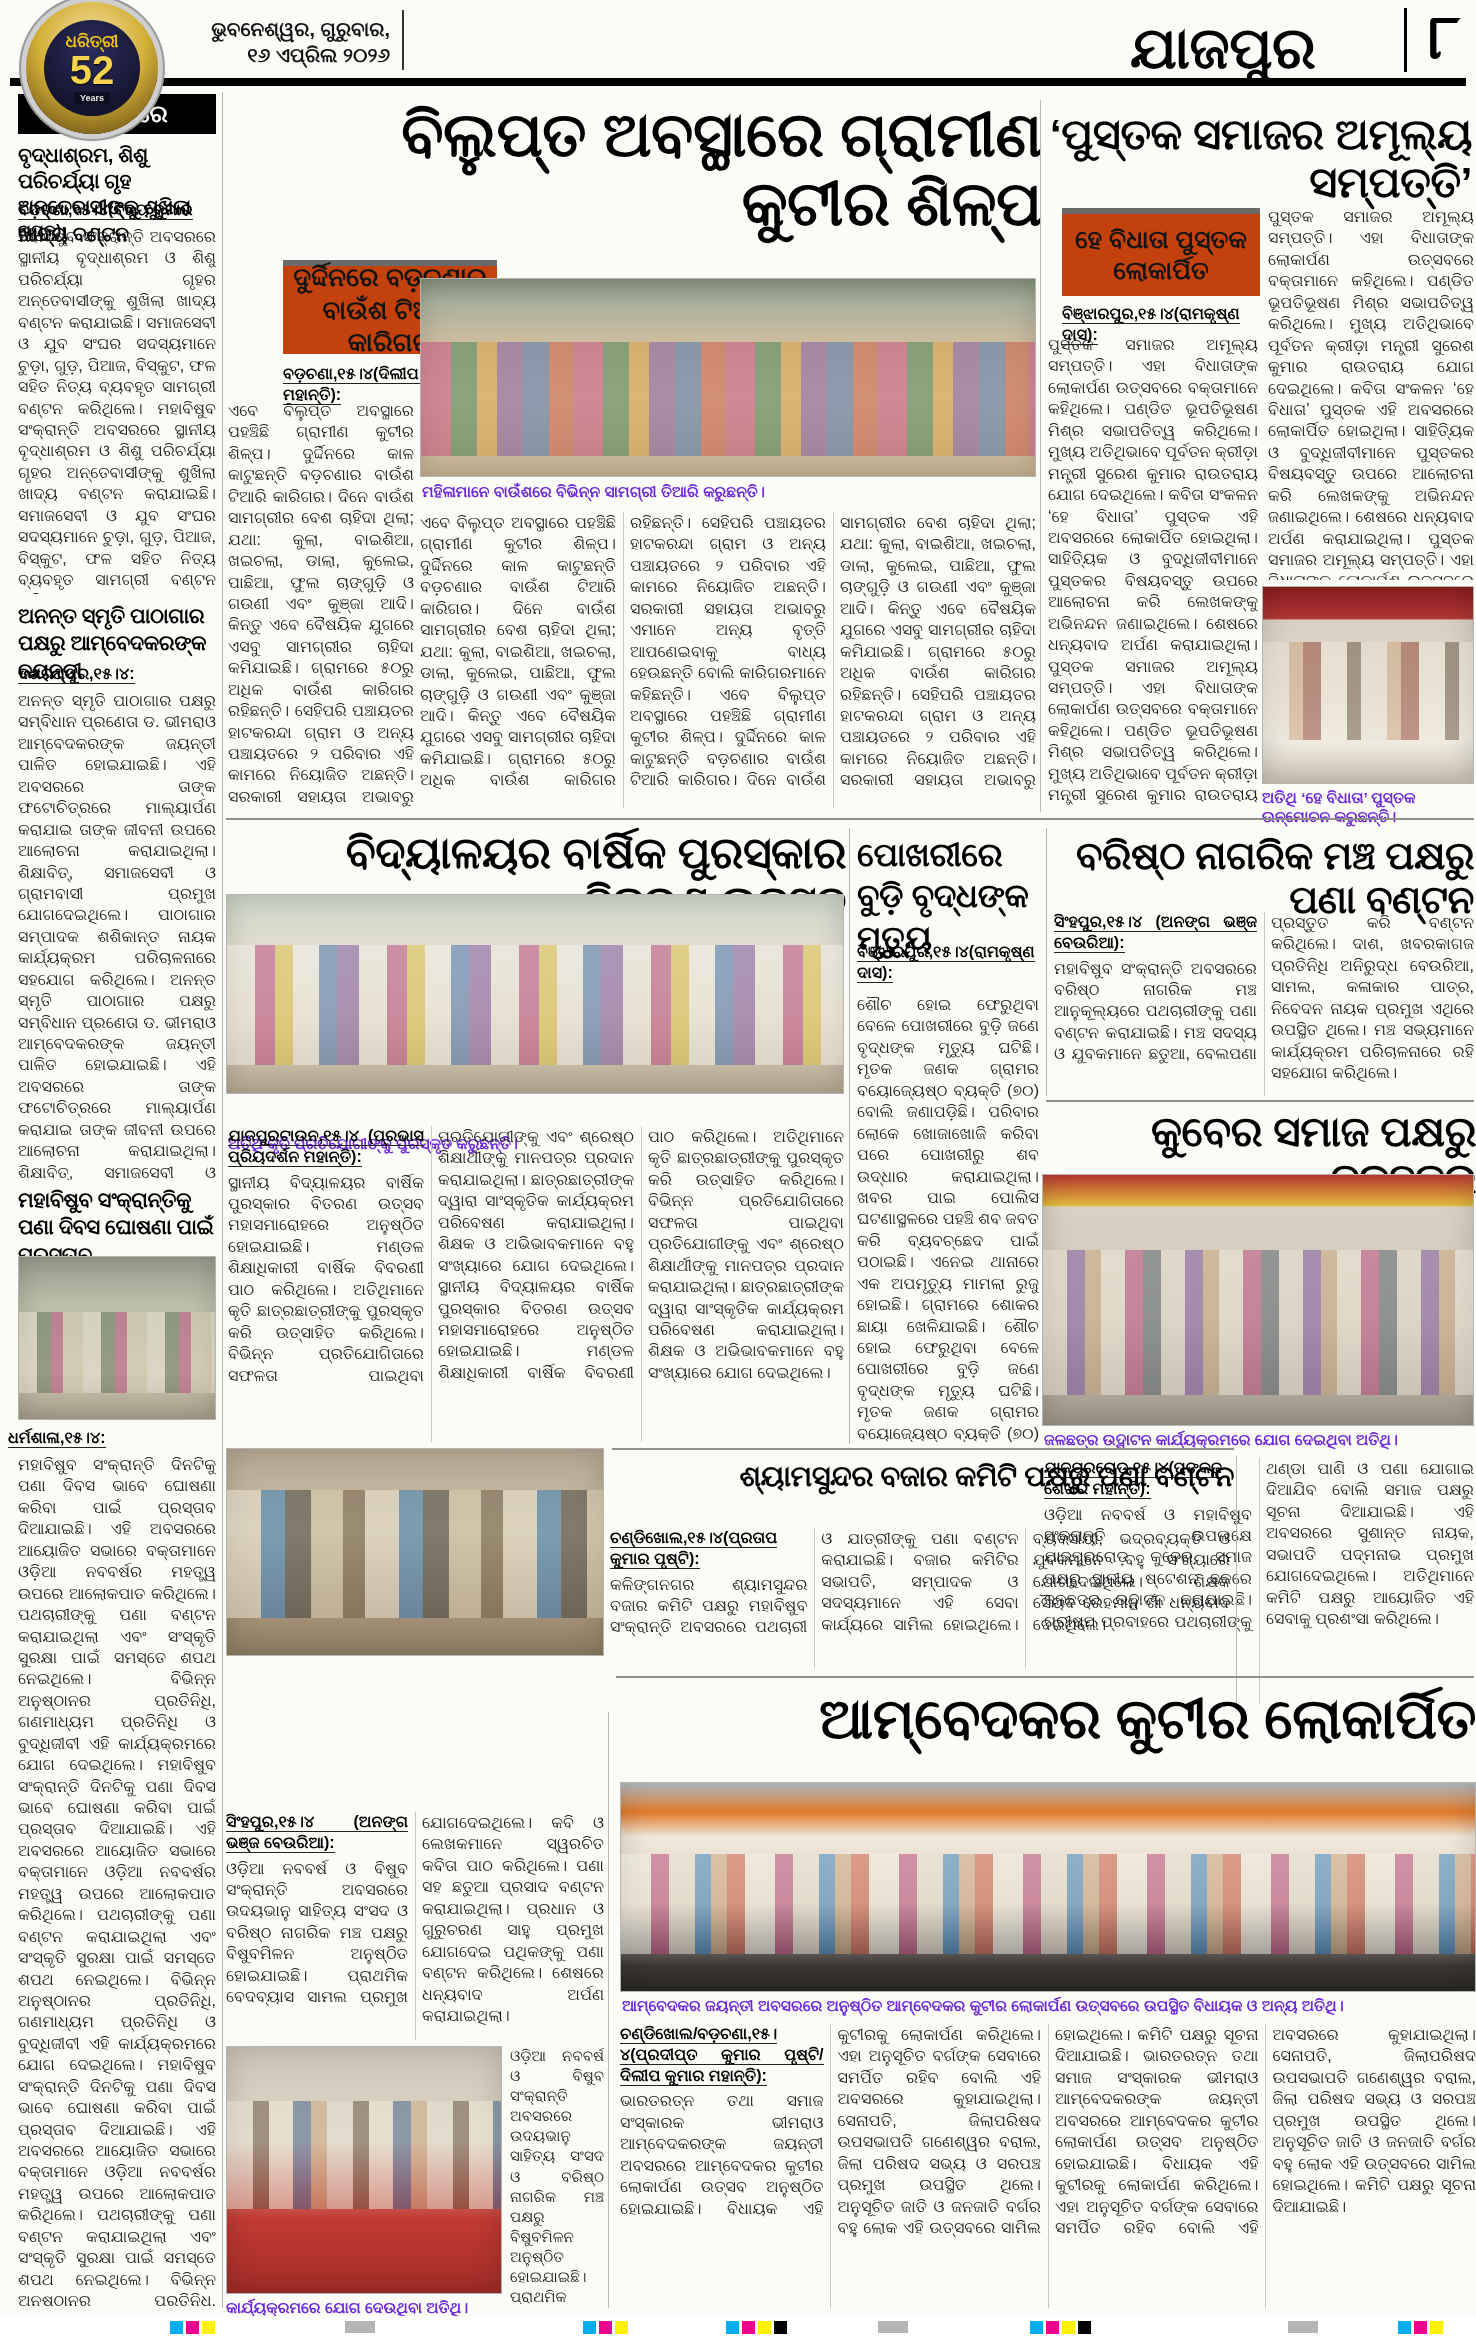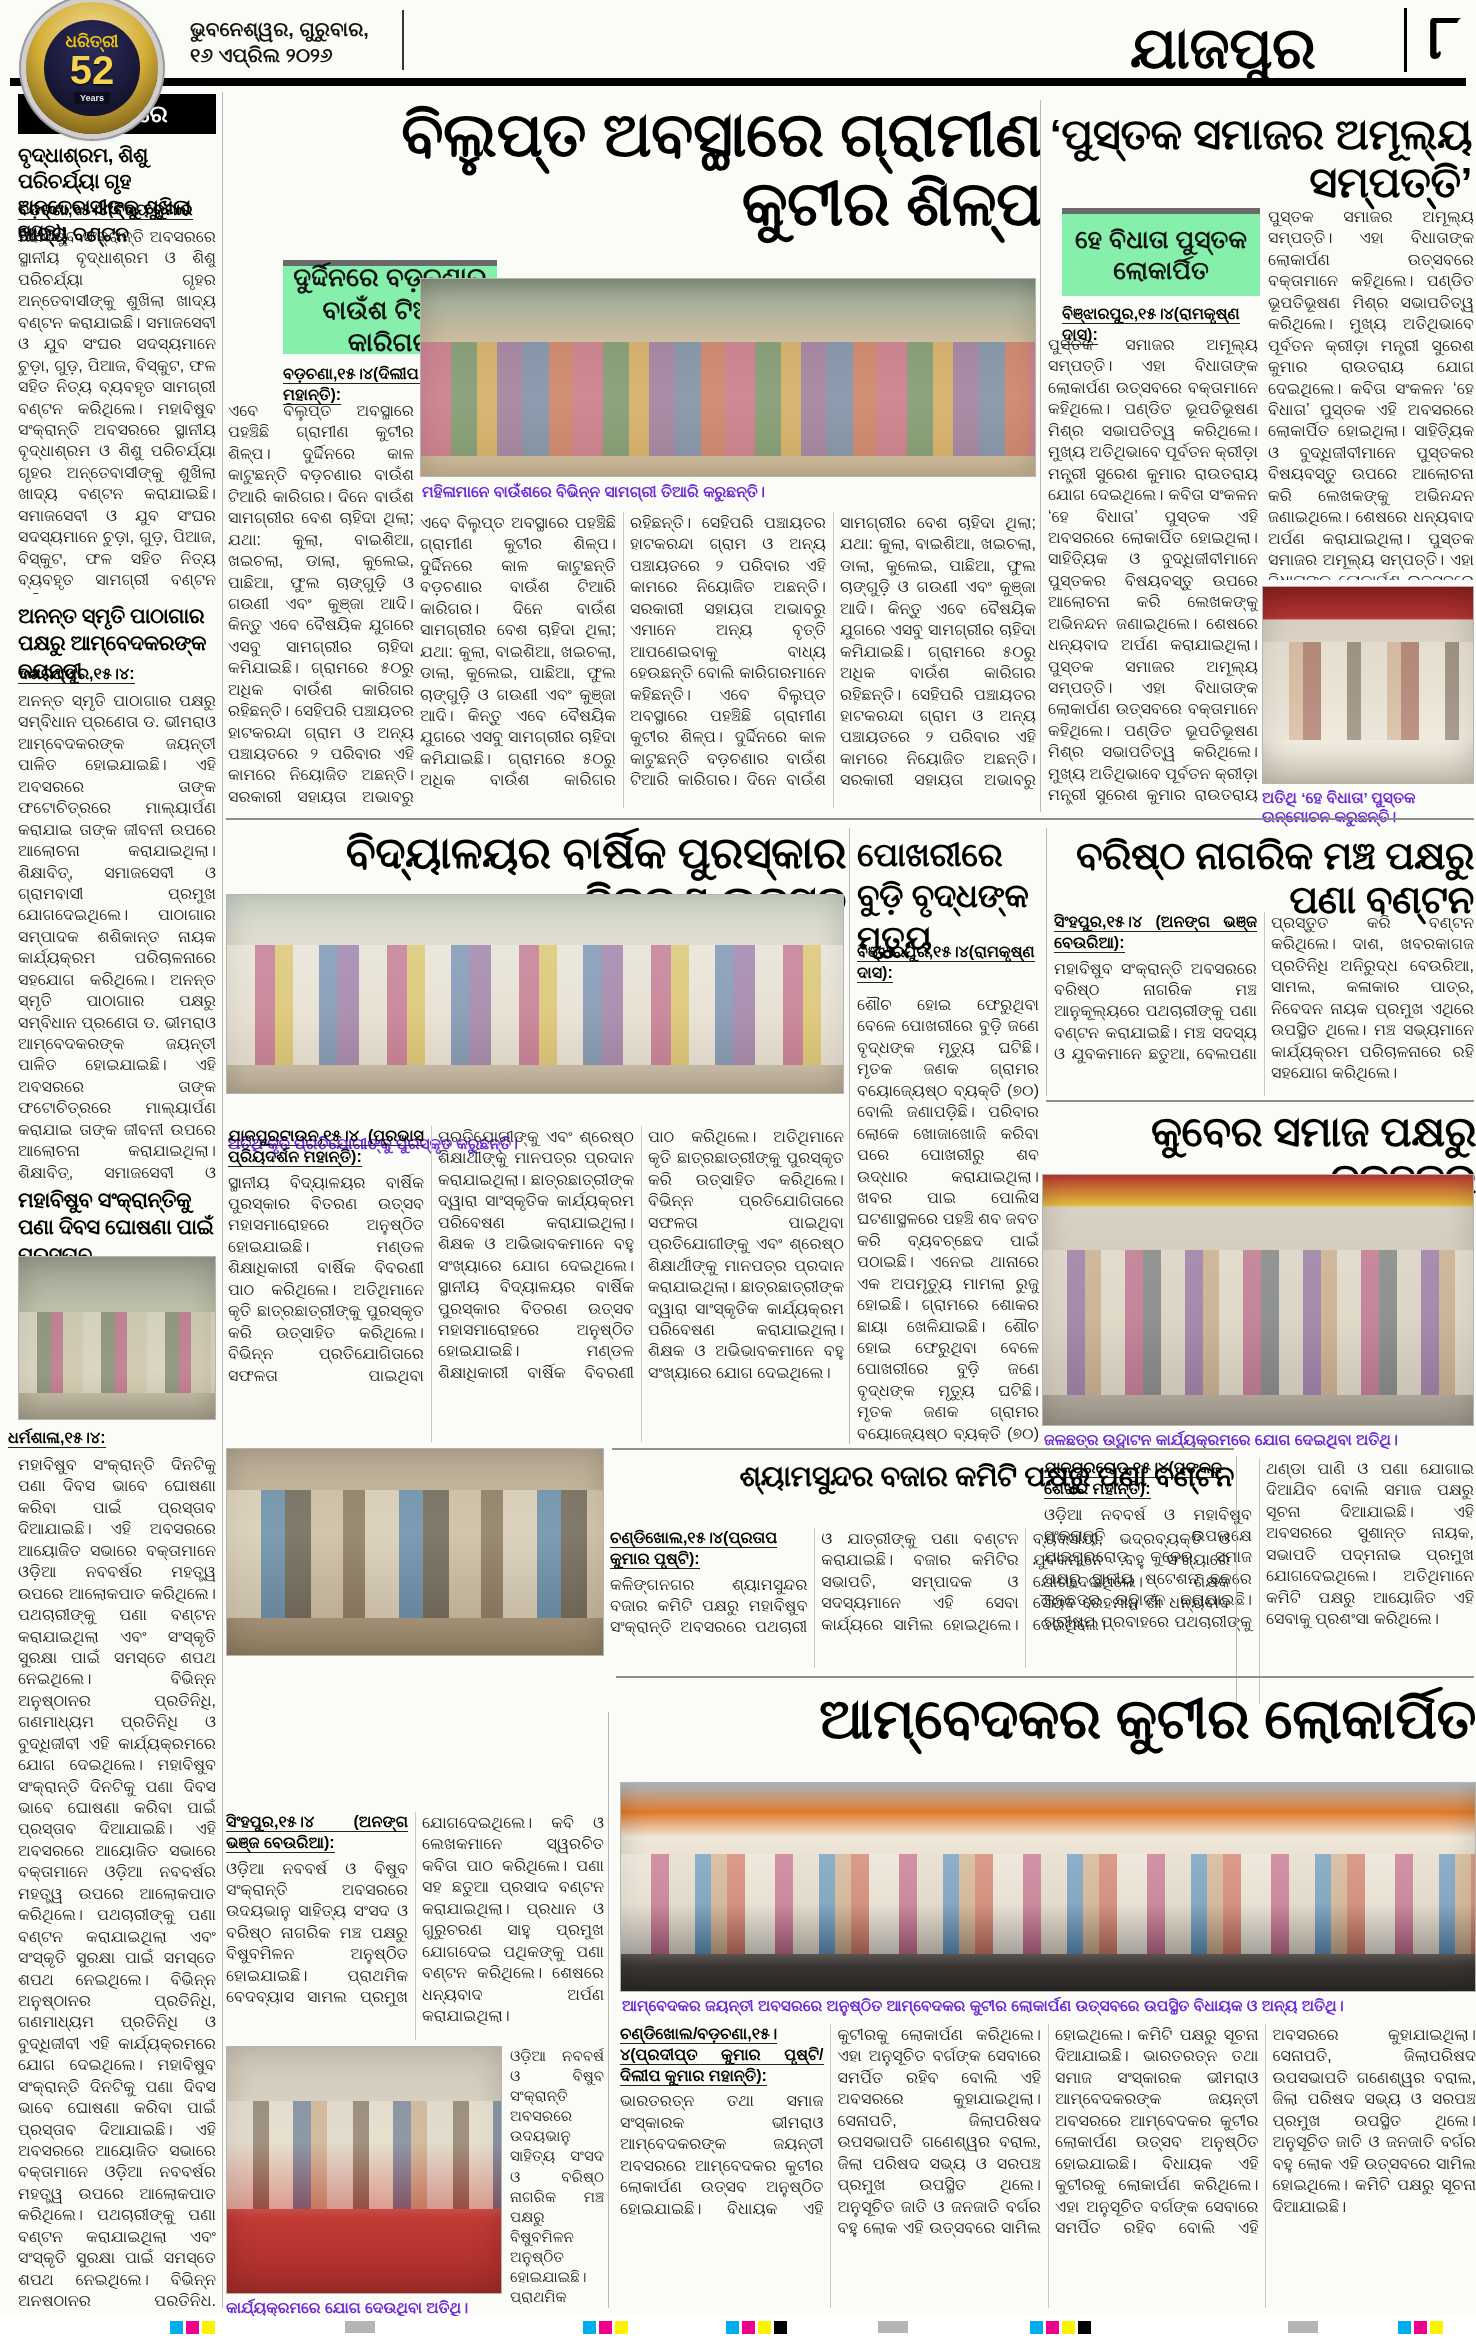--- a/index.html
+++ b/index.html
@@ -9,21 +9,21 @@
   .abs{position:absolute}
   .hl{font-weight:700;color:#000;line-height:1.12;letter-spacing:-.5px}
   .center{text-align:right}
   .bt{font-size:16px;line-height:1.34;text-align:justify;color:#1c1c1c;overflow:hidden}
   .cols2{column-count:2;column-gap:14px;column-rule:1px solid #c8c8c4}
   .cols3{column-count:3;column-gap:14px;column-rule:1px solid #c8c8c4}
   .cols4{column-count:4;column-gap:14px;column-rule:1px solid #c8c8c4}
   .dl{font-weight:700;font-size:16px;line-height:1.3;color:#000;margin-bottom:4px}
   .dl u{text-decoration:none;border-bottom:1.5px solid #222;padding-bottom:1px}
   .cap{font-weight:700;font-size:15.5px;line-height:1.25;color:#6d28d9}
-  .graybox{background:#86efac;border-top:6px solid #6a6a6a;font-weight:700;text-align:center;
+  .graybox{background:#c2410c;border-top:6px solid #6a6a6a;font-weight:700;text-align:center;
            display:flex;align-items:center;justify-content:center;line-height:1.25;padding:6px 8px}
   .vrule{width:1px;background:#b9b9b5}
   .hrule{height:1.5px;background:#8f8f8b}
   .blackbar{background:#000}
   .ph{border:1px solid #b5b5b0;box-shadow:inset 0 0 30px rgba(0,0,0,.18);position:absolute;overflow:hidden}
   .ph::after{content:"";position:absolute;left:0;right:0;opacity:.5}
   .p-bamboo{background:linear-gradient(180deg,#87937f 0%,#a9b29c 12%,#cdbda0 32%,#dbcbae 60%,#c7b493 100%)}
   .p-bamboo::after{top:32%;bottom:10%;background:repeating-linear-gradient(90deg,#c2497c 0 30px,#3f7d4e 30px 56px,#d9a13b 56px 76px,#7a4fa0 76px 102px,#3f6fb0 102px 128px,#c9543f 128px 152px)}
   .p-book{background:linear-gradient(180deg,#8f1f1f 0%,#b03434 16%,#d8cfc2 17%,#e4ddd1 55%,#f1ece2 78%,#cfc6b6 100%)}
   .p-book::after{top:28%;bottom:22%;background:repeating-linear-gradient(90deg,#e8e2d4 0 26px,#caa27a 26px 40px,#8a3d2c 40px 58px,#f0ead9 58px 84px,#64503c 84px 98px)}
@@ -56,21 +56,21 @@
 
 <div id="page">
 
   <div class="abs logo" style="left:26px;top:2px;width:132px;height:132px;z-index:5">
     <div class="logo-in">
       <div class="logo-paper">ଧରିତ୍ରୀ</div>
       <div class="logo-52">52</div>
       <div class="logo-years">Years</div>
     </div>
   </div>
-  <div class="abs" style="left:190px;top:16px;width:200px;text-align:left;font-weight:700;font-size:20px;line-height:1.3">
+  <div class="abs" style="left:190px;top:16px;width:200px;text-align:right;font-weight:700;font-size:20px;line-height:1.3">
     <div>ଭୁବନେଶ୍ୱର, ଗୁରୁବାର,</div>
     <div>୧୬ ଏପ୍ରିଲ ୨୦୨୬</div>
   </div>
   <div class="abs vrule" style="left:402px;top:10px;height:60px;width:2px;background:#333"></div>
   <div class="abs hl" style="left:1130px;top:16px;width:262px;font-size:58px;">ଯାଜପୁର</div>
   <div class="abs" style="left:1404px;top:8px;width:3px;height:64px;background:#000"></div>
   <div class="abs hl" style="left:1414px;top:2px;width:60px;font-size:62px;text-align:center">୮</div>
   <div class="abs blackbar" style="left:10px;top:78px;width:1456px;height:8px"></div>
 
   <div class="abs vrule" style="left:222px;top:92px;height:2216px"></div>

